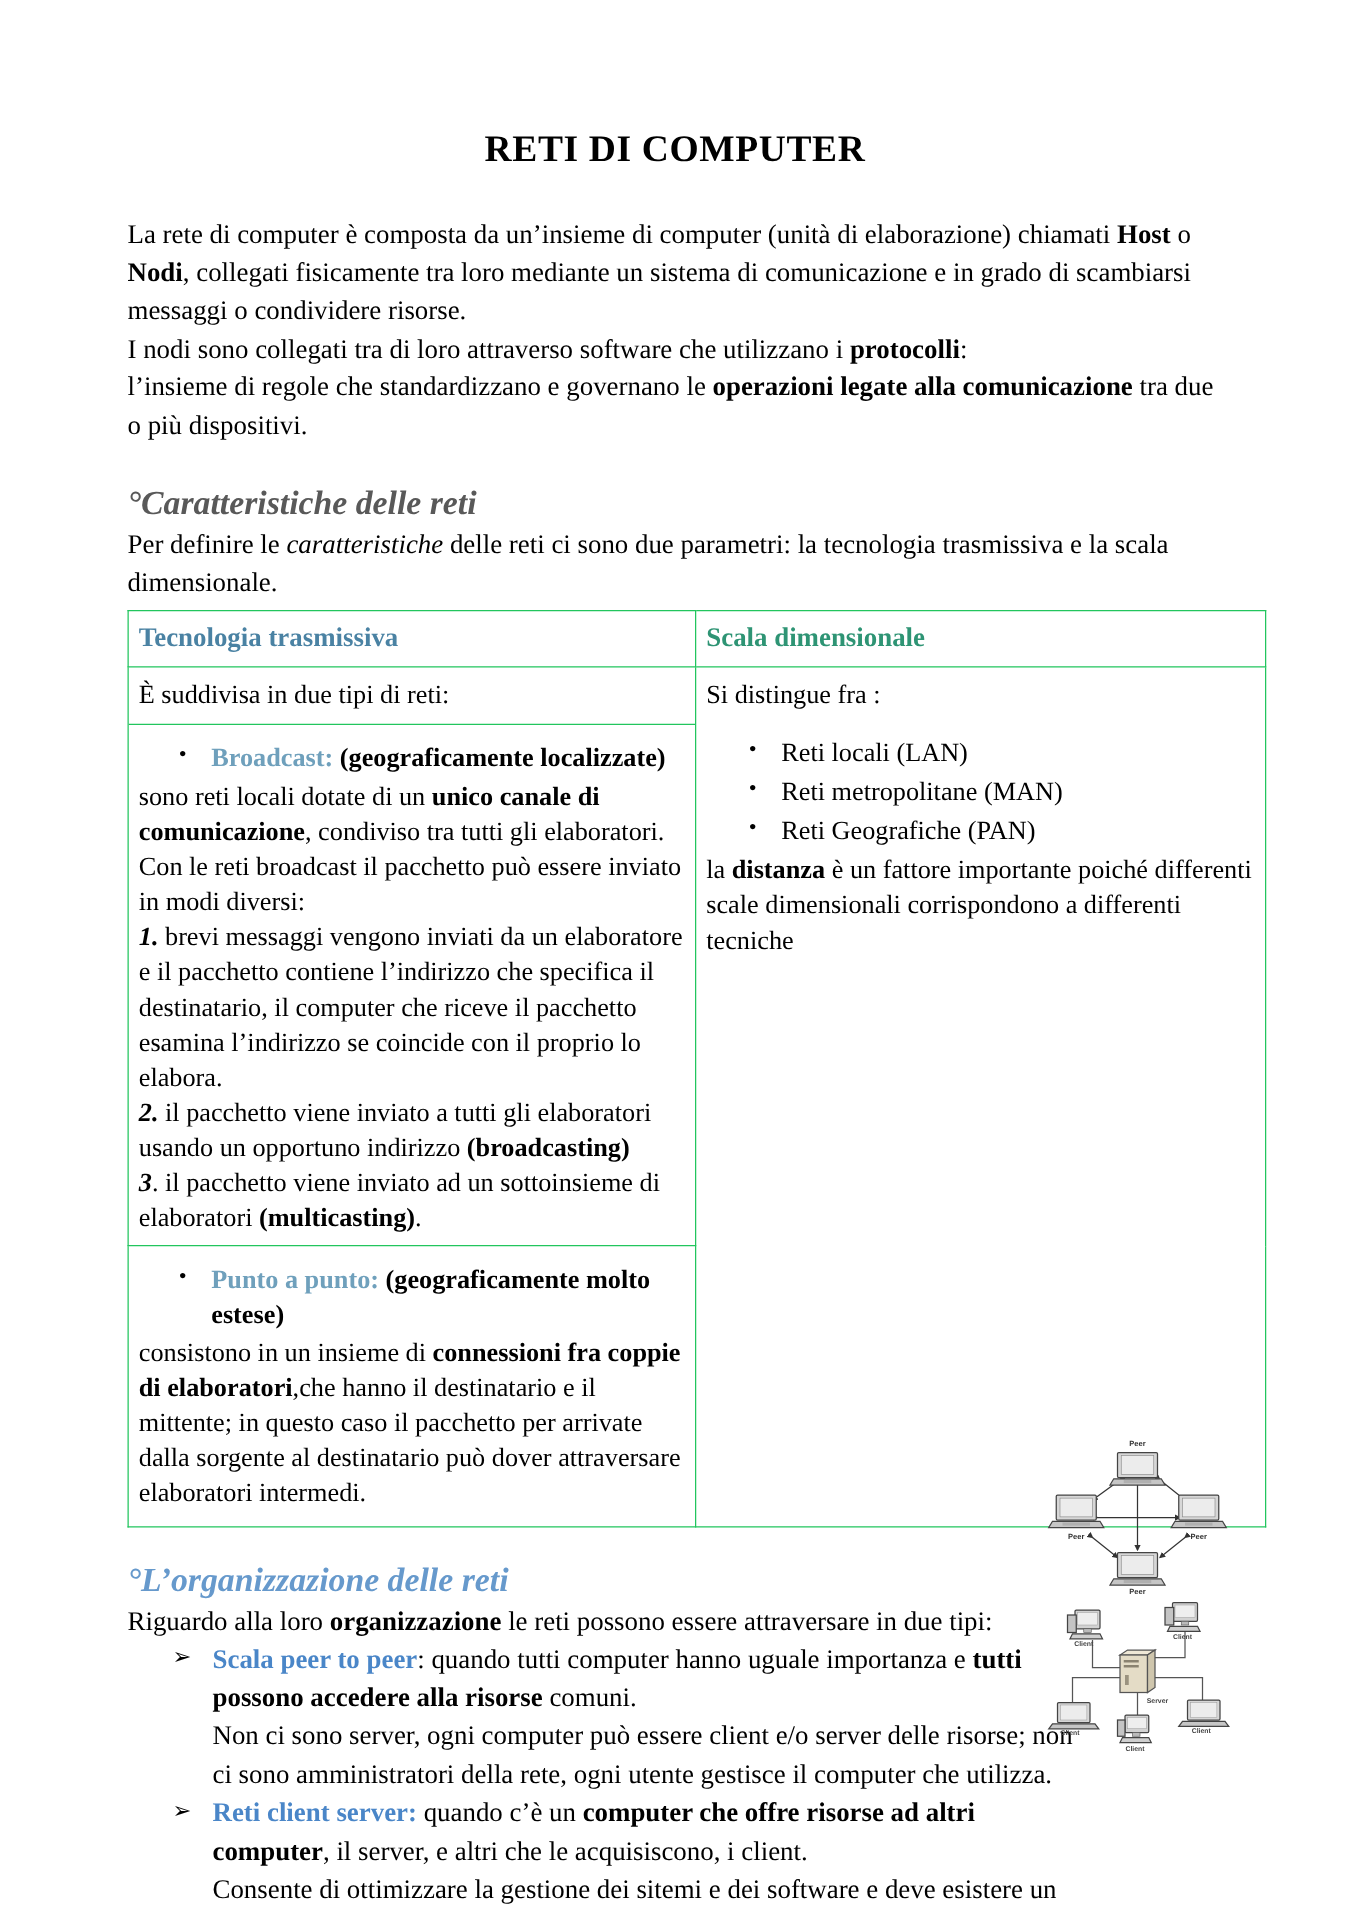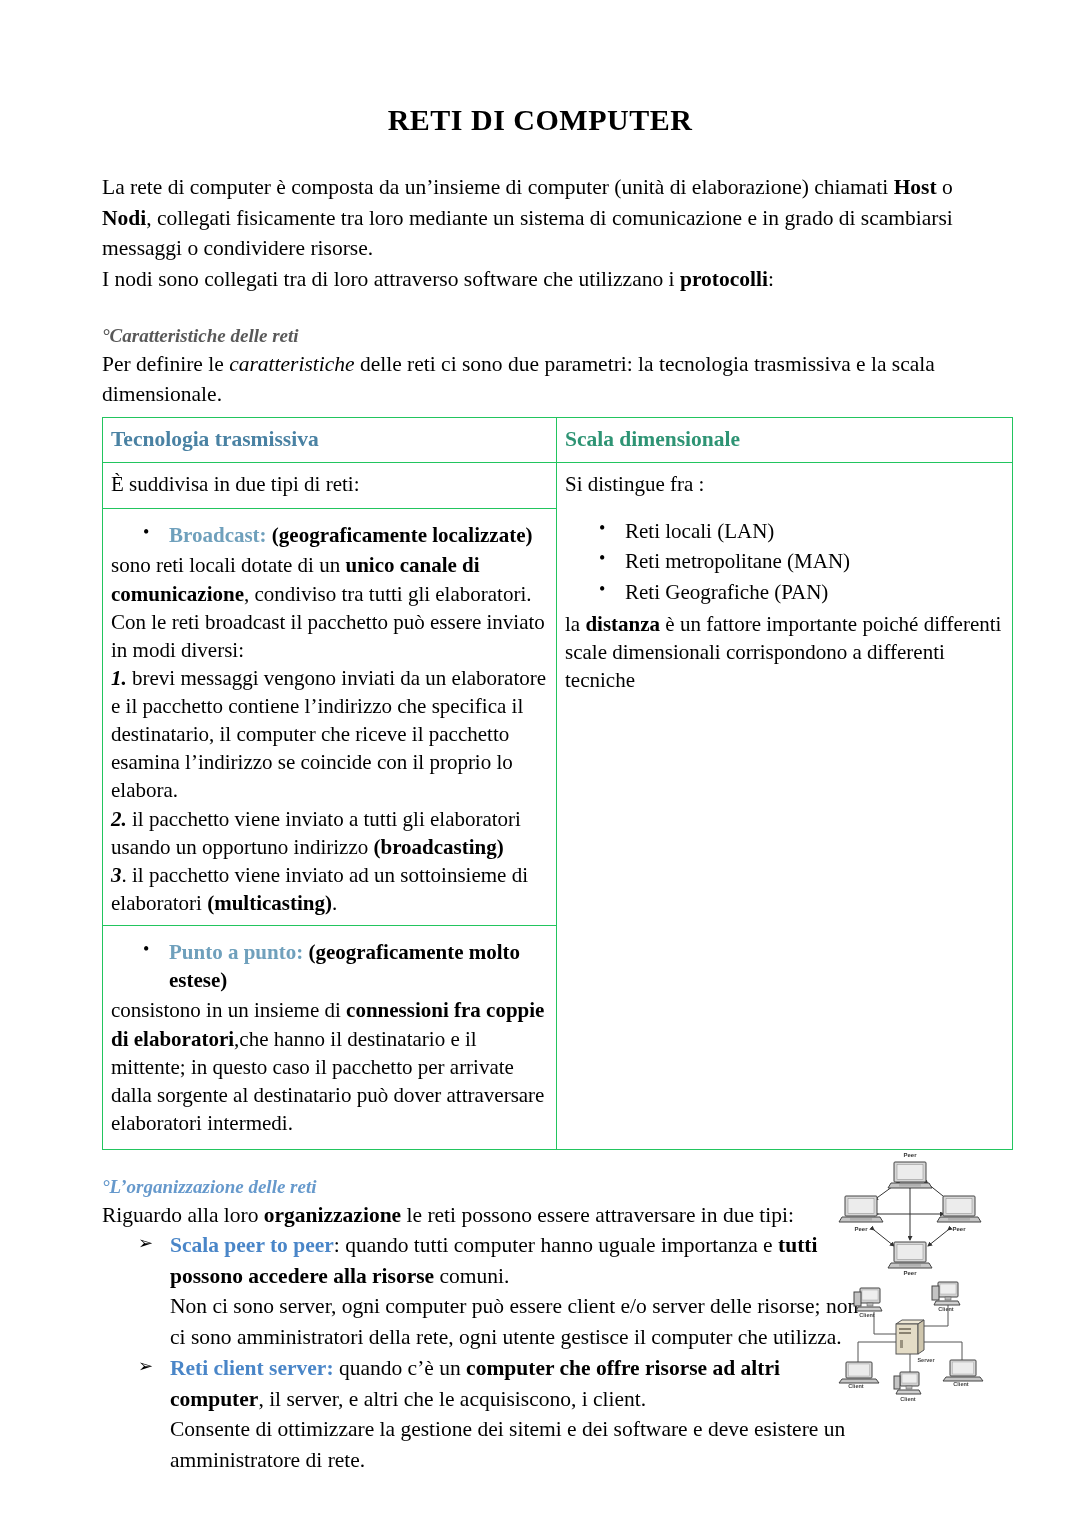--- a/index.html
+++ b/index.html
@@ -42,21 +42,21 @@
     margin: 0;
   }
   .para.intro {
     margin-top: 36px;
   }
   b { font-weight: bold; }
   i { font-style: italic; }
 
   
   .sec-head {
-    font-size: 19px;
+    font-size: 27px;
     font-style: italic;
     font-weight: bold;
     margin: 0;
     line-height: 1.3;
   }
   .sec-head.gray { color: #595959; margin-top: 30px; }
   .sec-head.blue { color: #6699cc; }
 
   
   table.chars {
@@ -151,20 +151,21 @@
 
 <div id="page">
   <div class="content">
 
     <h1 class="doc-title">RETI DI COMPUTER</h1>
 
     <p class="para intro"><span>La rete di computer è composta da un’insieme di computer (unità di elaborazione) chiamati </span><b>Host</b><span> o </span><b>Nodi</b><span>, collegati fisicamente tra loro mediante un sistema di comunicazione e in grado di scambiarsi messaggi o condividere risorse.</span></p>
 
     <p class="para"><span>I nodi sono collegati tra di loro attraverso software che utilizzano i </span><b>protocolli</b><span>:</span></p>
 
+    <p class="para"><span>l’insieme di regole che standardizzano e governano le </span><b>operazioni legate alla comunicazione</b><span> tra due o più dispositivi.</span></p>
 
     <p class="sec-head gray">°Caratteristiche delle reti</p>
 
     <p class="para"><span>Per definire le </span><i>caratteristiche</i><span> delle reti ci sono due parametri: la tecnologia trasmissiva e la scala dimensionale.</span></p>
 
     <table class="chars">
       <tbody>
           <tr>
         <td class="col-left cellpad-hdr">
           <span class="th-blue">Tecnologia trasmissiva</span>

